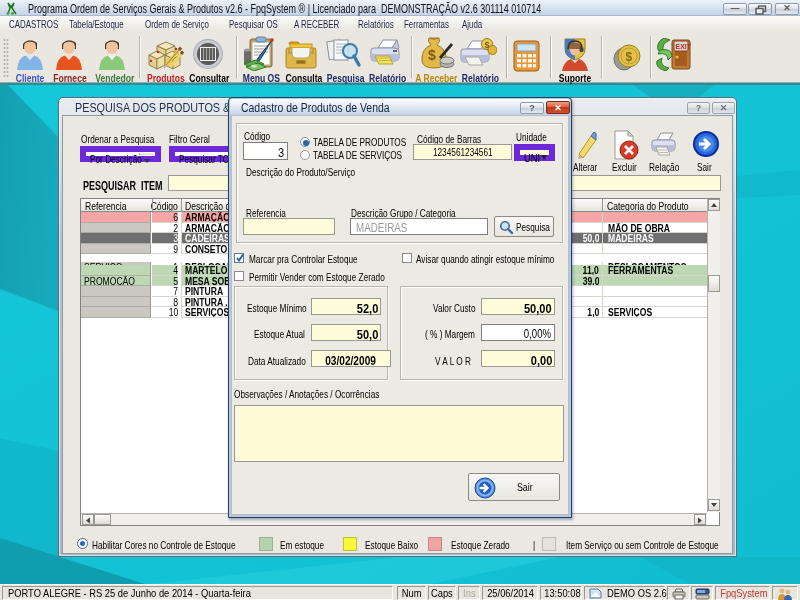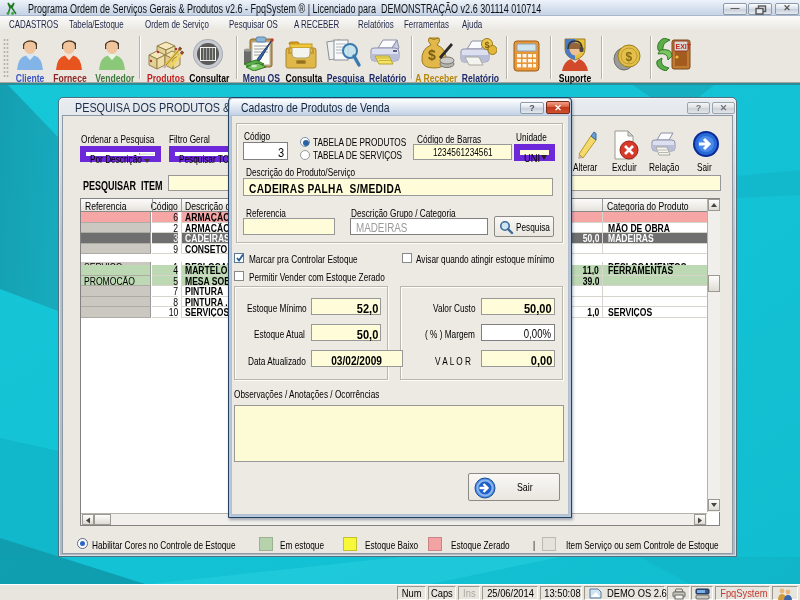--- a/index.html
+++ b/index.html
@@ -514,21 +514,20 @@
   <div style="position:absolute;left:68px;top:34px;width:10px;height:10px;border-radius:50%;background:#fff;border:1px solid #9a9a9a"></div>
   <div class="lbl" style="left:81px;top:33px">TABELA DE SERVIÇOS</div>
   <div class="lbl" style="left:185px;top:17px">Código de Barras</div>
   <div class="yinput" style="left:181px;top:28px;width:99px;height:16px;text-align:center;padding-top:1px"><span class="txc" style="transform:scaleX(.75)">1234561234561</span></div>
   <div class="lbl" style="left:284px;top:15px">Unidade</div>
   <div class="combo" style="left:282px;top:28px;width:41px;height:17px;background:#fffcd9">
         <span style="position:absolute;left:4px;top:2px;transform:scaleX(.85);transform-origin:0 50%">UNI</span>
         <div style="position:absolute;right:2px;top:5px;border:3.5px solid transparent;border-top:5px solid #222"></div>
       </div>
   <div class="lbl" style="left:14px;top:50px">Descrição do Produto/Serviço</div>
-  <div class="yinput" style="left:11px;top:62px;width:310px;height:18px;font-weight:bold;font-size:13px;padding:2px 0 0 5px;"><span style="display:inline-block;white-space:nowrap;transform:scaleX(.78);transform-origin:0 50%;letter-spacing:.4px">CADEIRAS PALHA&nbsp; S/MEDIDA</span></div>
   <div class="lbl" style="left:14px;top:91px">Referencia</div>
   <div class="yinput" style="left:11px;top:102px;width:92px;height:17px"></div>
   <div class="lbl" style="left:119px;top:91px">Descrição Grupo / Categoria</div>
   <div class="winput" style="left:118px;top:102px;width:138px;height:17px;color:#9a9a9a;font-size:12px;padding:2px 0 0 5px"><span class="tx" style="transform:scaleX(.82)">MADEIRAS</span></div>
   <div class="btn" style="left:262px;top:100px;width:60px;height:21px">
    <svg style="position:absolute;left:4px;top:3px" width="15" height="15" viewBox="0 0 15 15">
           <circle cx="6" cy="6" r="4.2" fill="#cfe4f2" stroke="#3a6a9a" stroke-width="1.6"></circle>
           <path d="M9 9 L13 13" stroke="#3a6a9a" stroke-width="2.4" stroke-linecap="round"></path>
         </svg>
    <span class="tx" style="position:absolute;left:21px;top:4px">Pesquisa</span>
@@ -542,41 +541,44 @@
   <div class="lbl" style="left:184px;top:137px">Avisar quando atingir estoque mínimo</div>
   <div class="cb" style="left:2px;top:155px"></div>
   <div class="lbl" style="left:17px;top:155px">Permitir Vender com Estoque Zerado</div>
   <div class="gbox" style="left:2px;top:170px;width:154px;height:94px"></div>
   <div class="gbox" style="left:168px;top:170px;width:163px;height:94px"></div>
   <div class="lbl" style="left:15px;top:186px">Estoque Mínimo</div>
   <div class="yinput nval" style="left:79px;top:182px;width:70px;height:17px"><span class="txr">52,0</span></div>
   <div class="lbl" style="left:22px;top:212px">Estoque Atual</div>
   <div class="yinput nval" style="left:79px;top:208px;width:70px;height:17px"><span class="txr">50,0</span></div>
   <div class="lbl" style="left:16px;top:239px">Data Atualizado</div>
-  <div class="yinput nval" style="left:79px;top:234px;width:92px;height:17px;text-align:center;padding-right:0"><span class="txc">03/02/2009</span></div>
+  <div class="yinput nval" style="left:79px;top:234px;width:80px;height:17px;text-align:center;padding-right:0"><span class="txc">03/02/2009</span></div>
   <div class="lbl" style="left:201px;top:186px">Valor Custo</div>
   <div class="yinput nval" style="left:249px;top:182px;width:74px;height:17px"><span class="txr">50,00</span></div>
   <div class="lbl" style="left:193px;top:212px">( % ) Margem</div>
   <div class="winput" style="left:249px;top:208px;width:74px;height:17px;text-align:right;padding:2px 3px 0 0;font-size:12px"><span class="txr" style="transform:scaleX(.8)">0,00%</span></div>
   <div class="lbl" style="left:203px;top:239px">V A L O R</div>
   <div class="yinput nval" style="left:249px;top:234px;width:74px;height:17px"><span class="txr">0,00</span></div>
   <div class="lbl" style="left:2px;top:272px">Observações / Anotações / Ocorrências</div>
   <div class="yinput" style="left:2px;top:289px;width:330px;height:57px;background:#fdfad6"></div>
   <div class="btn" style="left:236px;top:357px;width:92px;height:28px">
    <svg style="position:absolute;left:5px;top:3px" width="22" height="22" viewBox="0 0 22 22">
           <circle cx="11" cy="11" r="10" fill="#4a8ae0" stroke="#1a4a9a"></circle>
           <circle cx="11" cy="11" r="7.5" fill="#1e5ec8" stroke="#8ab4ec" stroke-width="2"></circle>
           <path d="M5.5 11 L12 11 M9.5 7 L13.5 11 L9.5 15" stroke="#fff" stroke-width="2.4" fill="none"></path>
         </svg>
    <span class="tx" style="position:absolute;left:48px;top:7px;transform:scaleX(.8)">Sair</span>
   </div>
  </div>
 </div>
 
 <div id="statusbar">
+ <div class="pan" style="left:2px;width:391px">
+      <span class="tx" style="position:absolute;left:5px;top:0;transform:scaleX(.85)">PORTO ALEGRE - RS 25 de Junho de 2014 - Quarta-feira</span>
+    </div>
  <div class="pan" style="left:397px;width:29px;text-align:center"><span class="txc" style="transform:scaleX(.85)">Num</span></div>
  <div class="pan" style="left:428px;width:28px;text-align:center"><span class="txc" style="transform:scaleX(.85)">Caps</span></div>
  <div class="pan" style="left:458px;width:22px;text-align:center;color:#a9a69e"><span class="txc" style="transform:scaleX(.85)">Ins</span></div>
  <div class="pan" style="left:482px;width:56px;text-align:center"><span class="txc" style="transform:scaleX(.85)">25/06/2014</span></div>
  <div class="pan" style="left:540px;width:42px;text-align:center"><span class="txc" style="transform:scaleX(.85)">13:50:08</span></div>
  <div class="pan" style="left:584px;width:81px">
       <svg style="position:absolute;left:4px;top:1px" width="13" height="11" viewBox="0 0 13 11">
         <path d="M1 1 L9 1 L12 4 L12 10 L1 10 Z" fill="#cfe4f2" stroke="#5a7a9a"></path>
         <path d="M2 9 L7 4 L11 9 Z" fill="#fff"></path>
       </svg>

